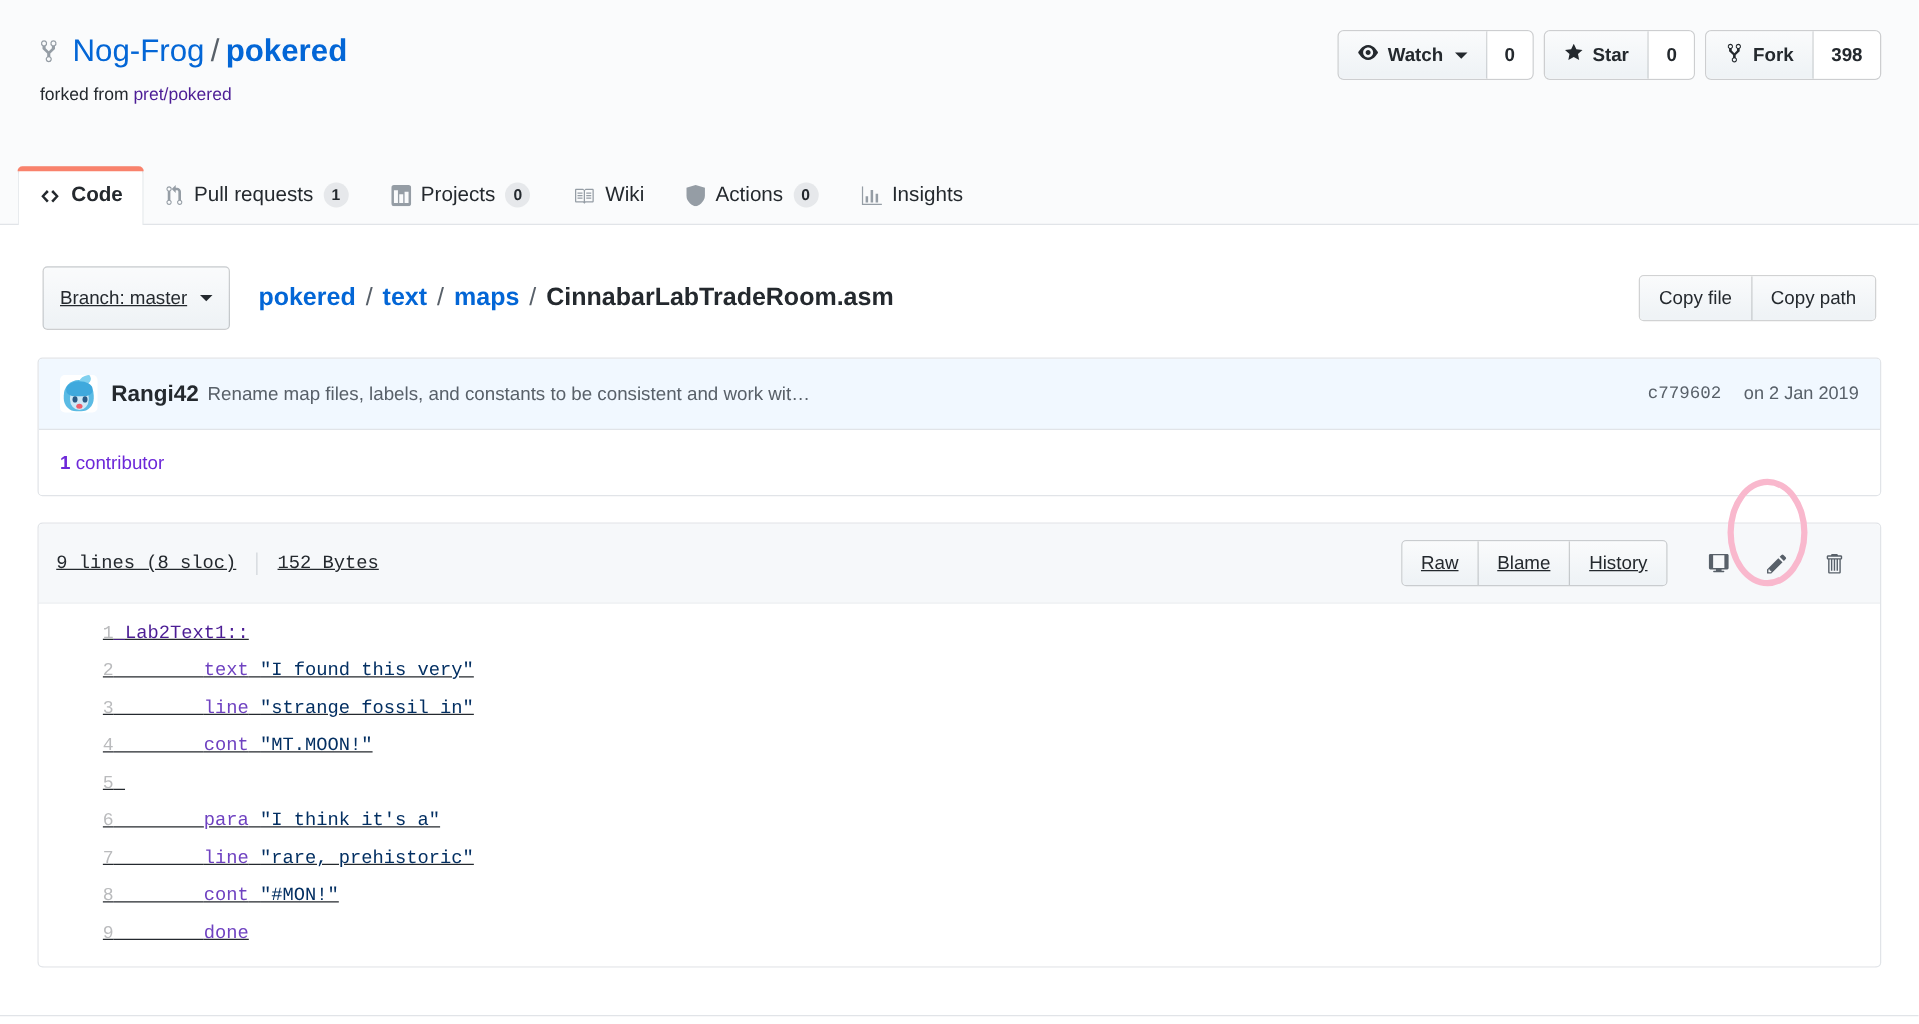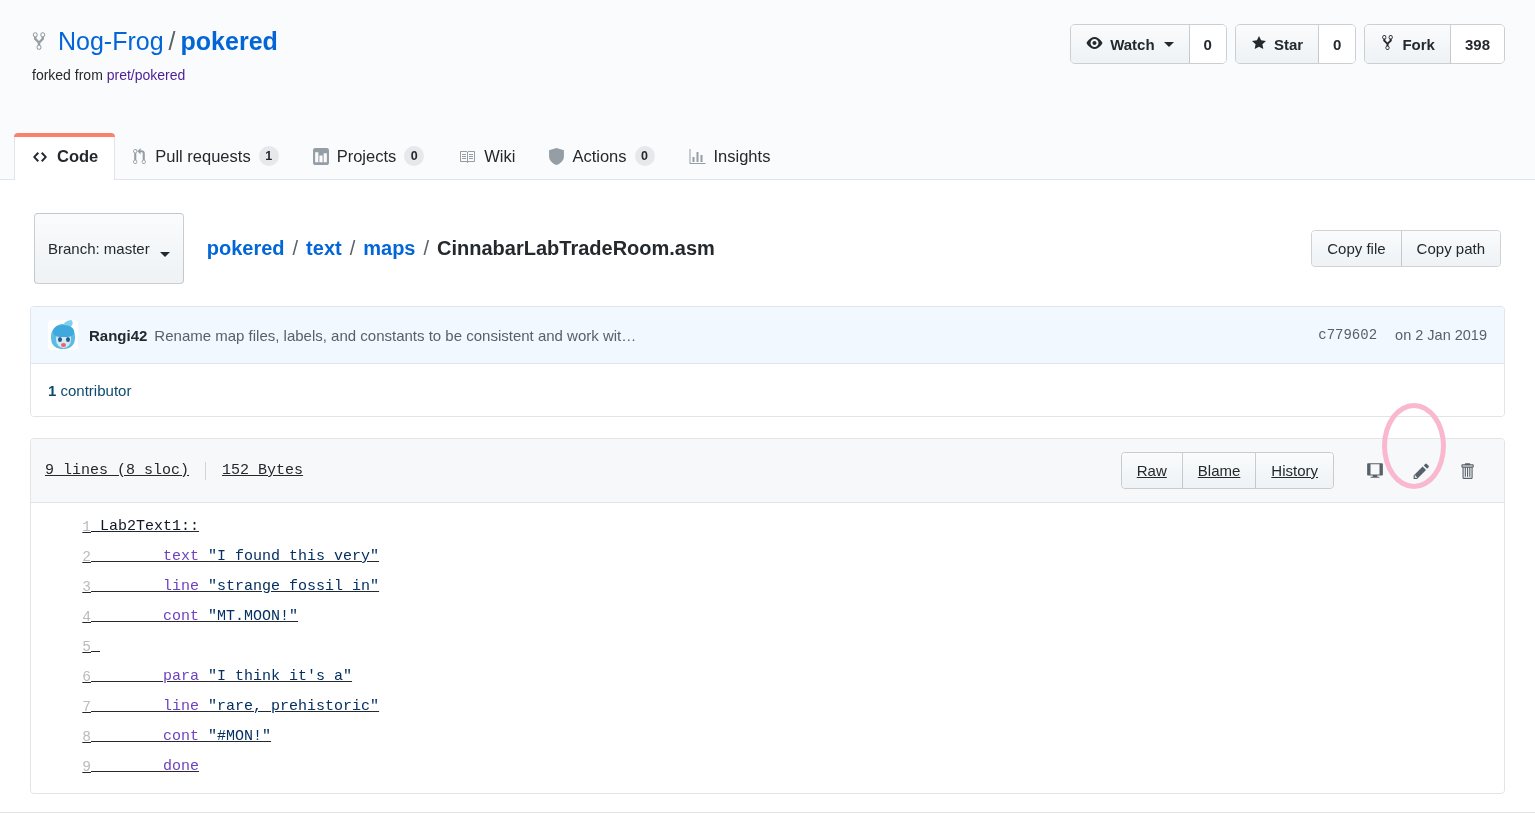--- a/index.html
+++ b/index.html
@@ -157,29 +157,30 @@
 
   .file-nav-row {
     display: flex;
     align-items: center;
     justify-content: space-between;
     padding: 33px 4px 0 4px;
   }
   .file-nav-left { display: flex; align-items: center; }
   .branch-btn {
     display: flex;
-    align-items: flex-end;
+    align-items: center;
     gap: 8px;
-    padding: 26px 13px;
+    padding: 16px 13px;
     background: linear-gradient(180deg, #fafbfc 0%, #eff3f6 90%);
     border: 1px solid rgba(27,31,35,0.2);
     border-radius: 4px;
     font-size: 15px;
     color: #24292e;
     cursor: pointer;
+    text-decoration: underline;
   }
   .breadcrumb {
     margin-left: 23px;
     font-size: 20px;
     display: flex;
     align-items: center;
     gap: 0;
   }
   .breadcrumb a { color: #0366d6; text-decoration: none; font-weight: bold; }
   .breadcrumb .sep { color: #586069; margin: 0 8px; font-weight: 400; }
@@ -260,21 +261,21 @@
   .avatar .blush {
     position: absolute; left: 13px; top: 23px;
     width: 5px; height: 4px;
     background: #ef5f6b;
     border-radius: 50%;
   }
   .commit-author {
     font-weight: bold;
     color: #24292e;
     margin-right: 7px;
-    font-size: 15px;
+    font-size: 18px;
     cursor: pointer;
   }
   .commit-msg {
     color: #586069;
     font-size: 15px;
     flex: 1 1 auto;
     overflow: hidden;
     white-space: nowrap;
   }
   .commit-meta {
@@ -292,21 +293,21 @@
     color: #586069;
     cursor: pointer;
   }
   .contrib-row {
     background: #ffffff;
     padding: 15px 17px;
     min-height: 52px;
     display: flex;
     align-items: center;
   }
-  .contrib-link { color: #0c4a6e; text-decoration: none; font-size: 15px; }
+  .contrib-link { color: #6d28d9; text-decoration: none; font-size: 15px; }
   .contrib-link b { font-weight: bold; }
 
   
   .file-box {
     margin-top: 21px;
     border: 1px solid #e1e4e8;
     border-radius: 4px;
     overflow: visible;
     position: relative;
     text-decoration: underline;
@@ -384,21 +385,21 @@
     line-height: 30px;
     user-select: none;
     cursor: pointer;
   }
   td.lcode {
     padding-left: 24px;
     line-height: 30px;
     color: #24292e;
     white-space: pre;
   }
-  .tok-label { color: #0f172a; }
+  .tok-label { color: #4c1d95; }
   .tok-kw { color: #6f42c1; }
   .tok-str { color: #032f62; }
 
   .page-bottom-rule {
     position: absolute;
     left: 0; right: 0;
     top: 812px;
     height: 1px;
     background: #e1e4e8;
   }

